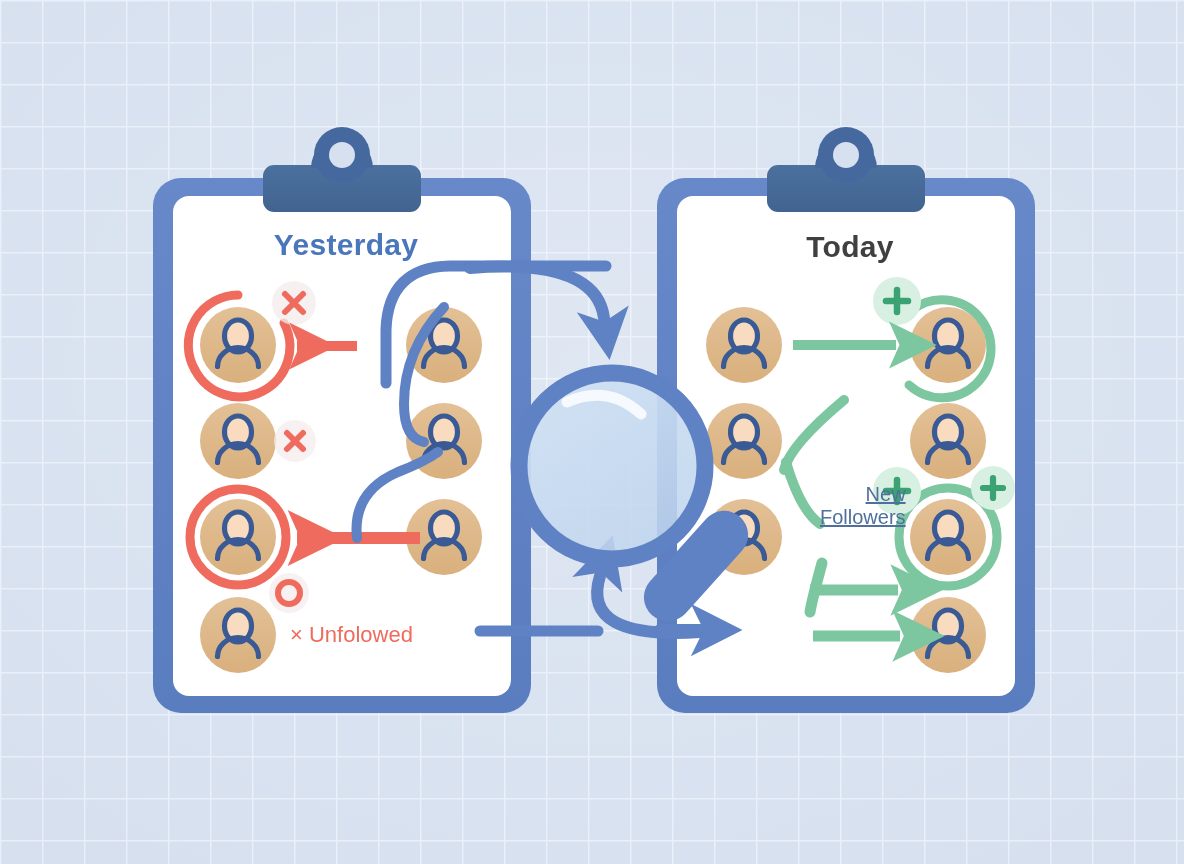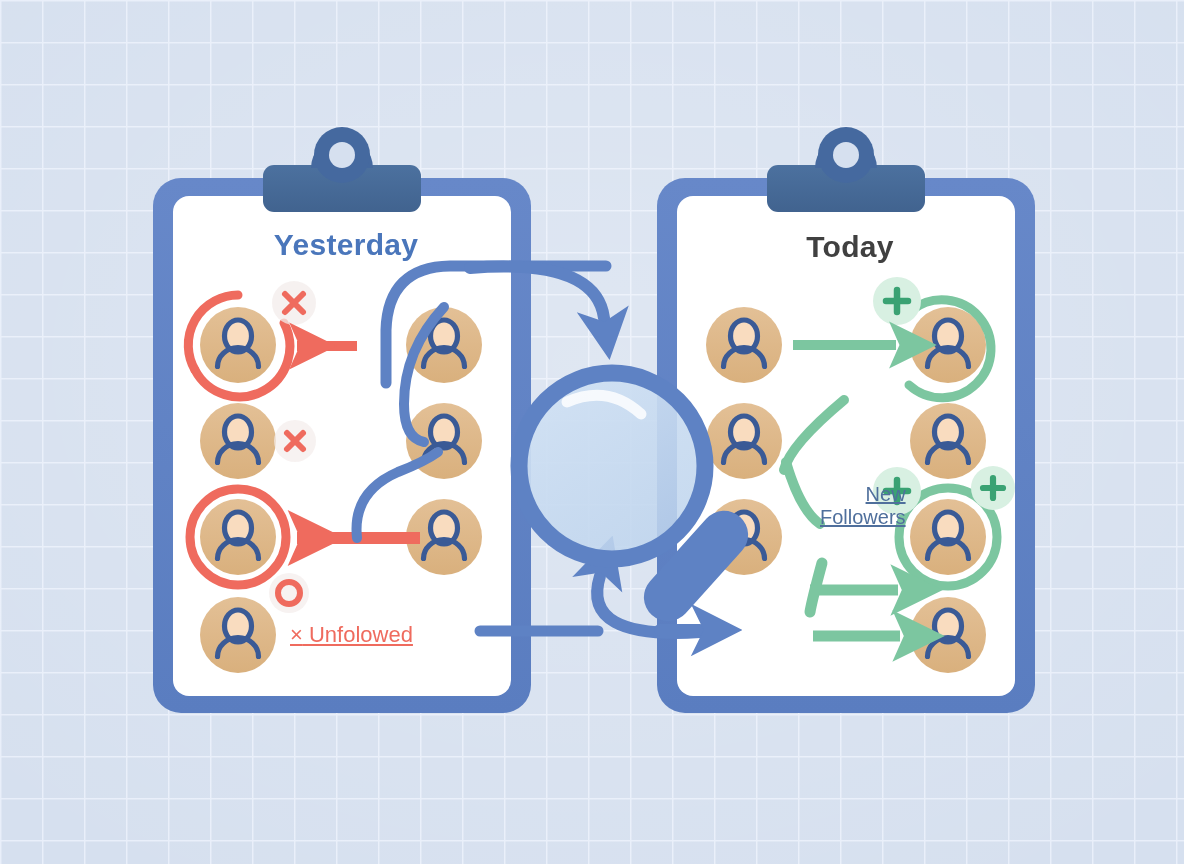--- a/index.html
+++ b/index.html
@@ -13,21 +13,21 @@
   .lbl{position:absolute;white-space:nowrap;}
   #title-yesterday{
     left:168px;top:228px;width:356px;text-align:center;
     font-size:30px;font-weight:bold;color:#4a76bb;letter-spacing:0.3px;
   }
   #title-today{
     left:672px;top:230px;width:356px;text-align:center;
     font-size:30px;font-weight:bold;color:#404040;letter-spacing:0.3px;
   }
   #unfollowed-label{
-    left:290px;top:622px;font-size:22px;color:#ef6b5e;font-weight:400;text-decoration:underline;
+    left:290px;top:622px;font-size:22px;color:#ef6b5e;font-weight:400;
   }
   #newfollowers-label{
     left:820px;top:483px;font-size:20px;color:#4f6f9c;line-height:23px;
     text-align:right;
     text-decoration:underline;
   }
 </style>
 </head>
 <body>
 

